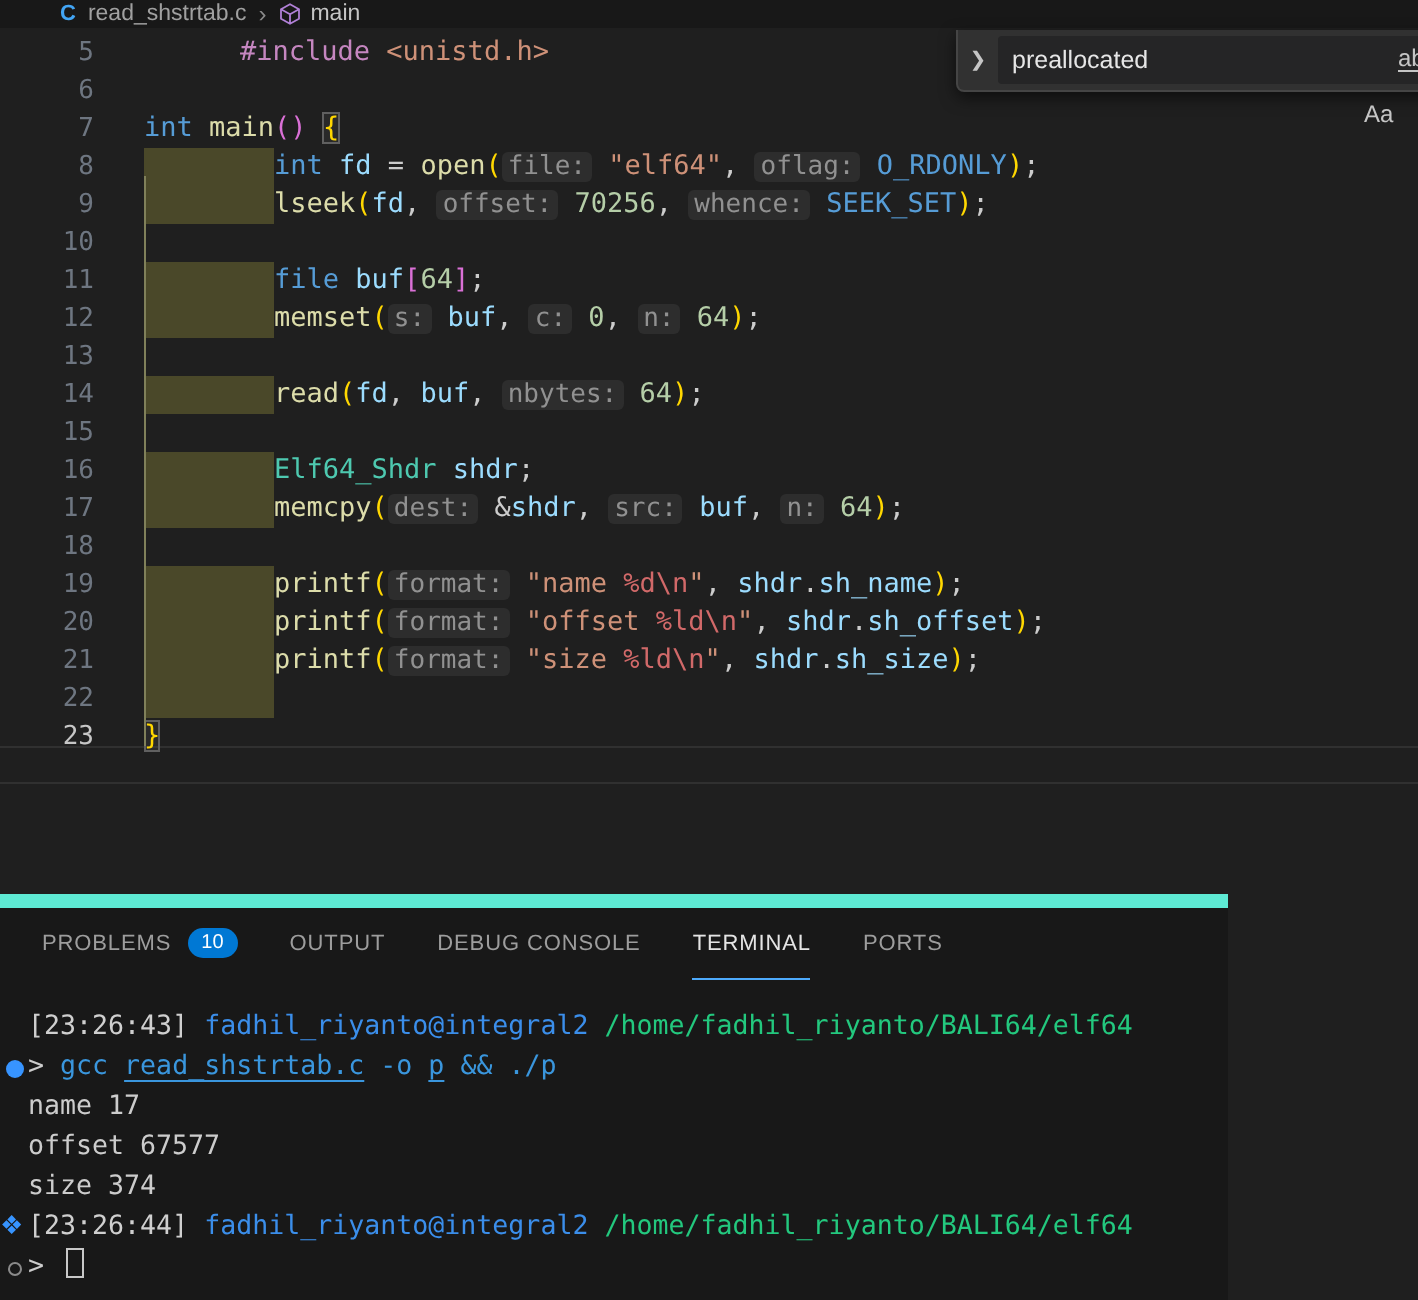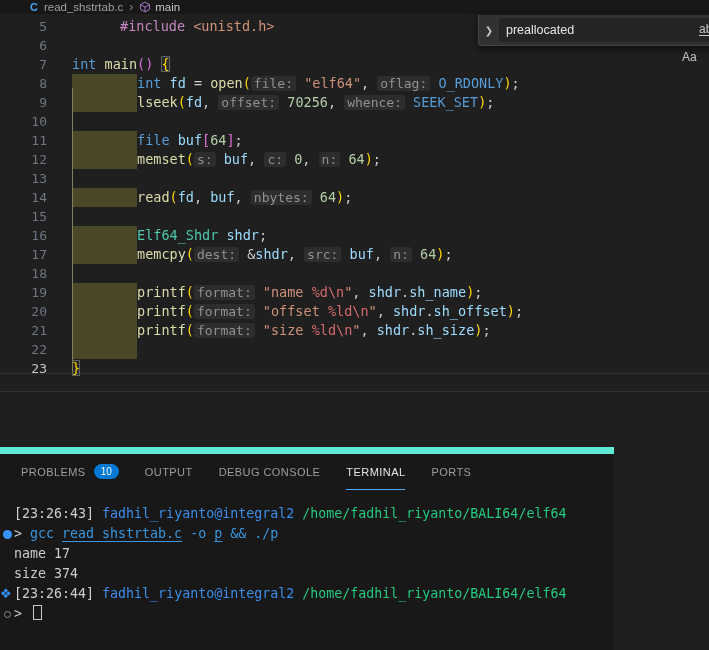--- a/index.html
+++ b/index.html
@@ -145,17 +145,18 @@
         <span>TERMINAL</span>
       </div>
       <div class="ptab">
         <span>PORTS</span>
       </div>
     </div>
   <div class="terminal" id="terminal">
       <div class="trow"><span class="sg-time">[23:26:43]</span><span class="sg-pl"> </span><span class="sg-user">fadhil_riyanto@integral2</span><span class="sg-pl"> </span><span class="sg-path">/home/fadhil_riyanto/BALI64/elf64</span></div>
       <div class="trow"><span class="deco-dot"></span><span class="sg-prompt">&gt; </span><span class="sg-cmd">gcc </span><span class="sg-link">read_shstrtab.c</span><span class="sg-cmd"> -o </span><span class="sg-link">p</span><span class="sg-cmd"> &amp;&amp; ./p</span></div>
       <div class="trow"><span class="sg-out">name 17</span></div>
+      <div class="trow"><span class="sg-out">offset 67577</span></div>
       <div class="trow"><span class="sg-out">size 374</span></div>
       <div class="trow"><span class="deco-sparkle">❖</span><span class="sg-time">[23:26:44]</span><span class="sg-pl"> </span><span class="sg-user">fadhil_riyanto@integral2</span><span class="sg-pl"> </span><span class="sg-path">/home/fadhil_riyanto/BALI64/elf64</span></div>
       <div class="trow"><span class="deco-circle"></span><span class="sg-prompt">&gt; </span><span class="term-cursor"></span></div>
     </div>
 </div>
 
 </body></html>

